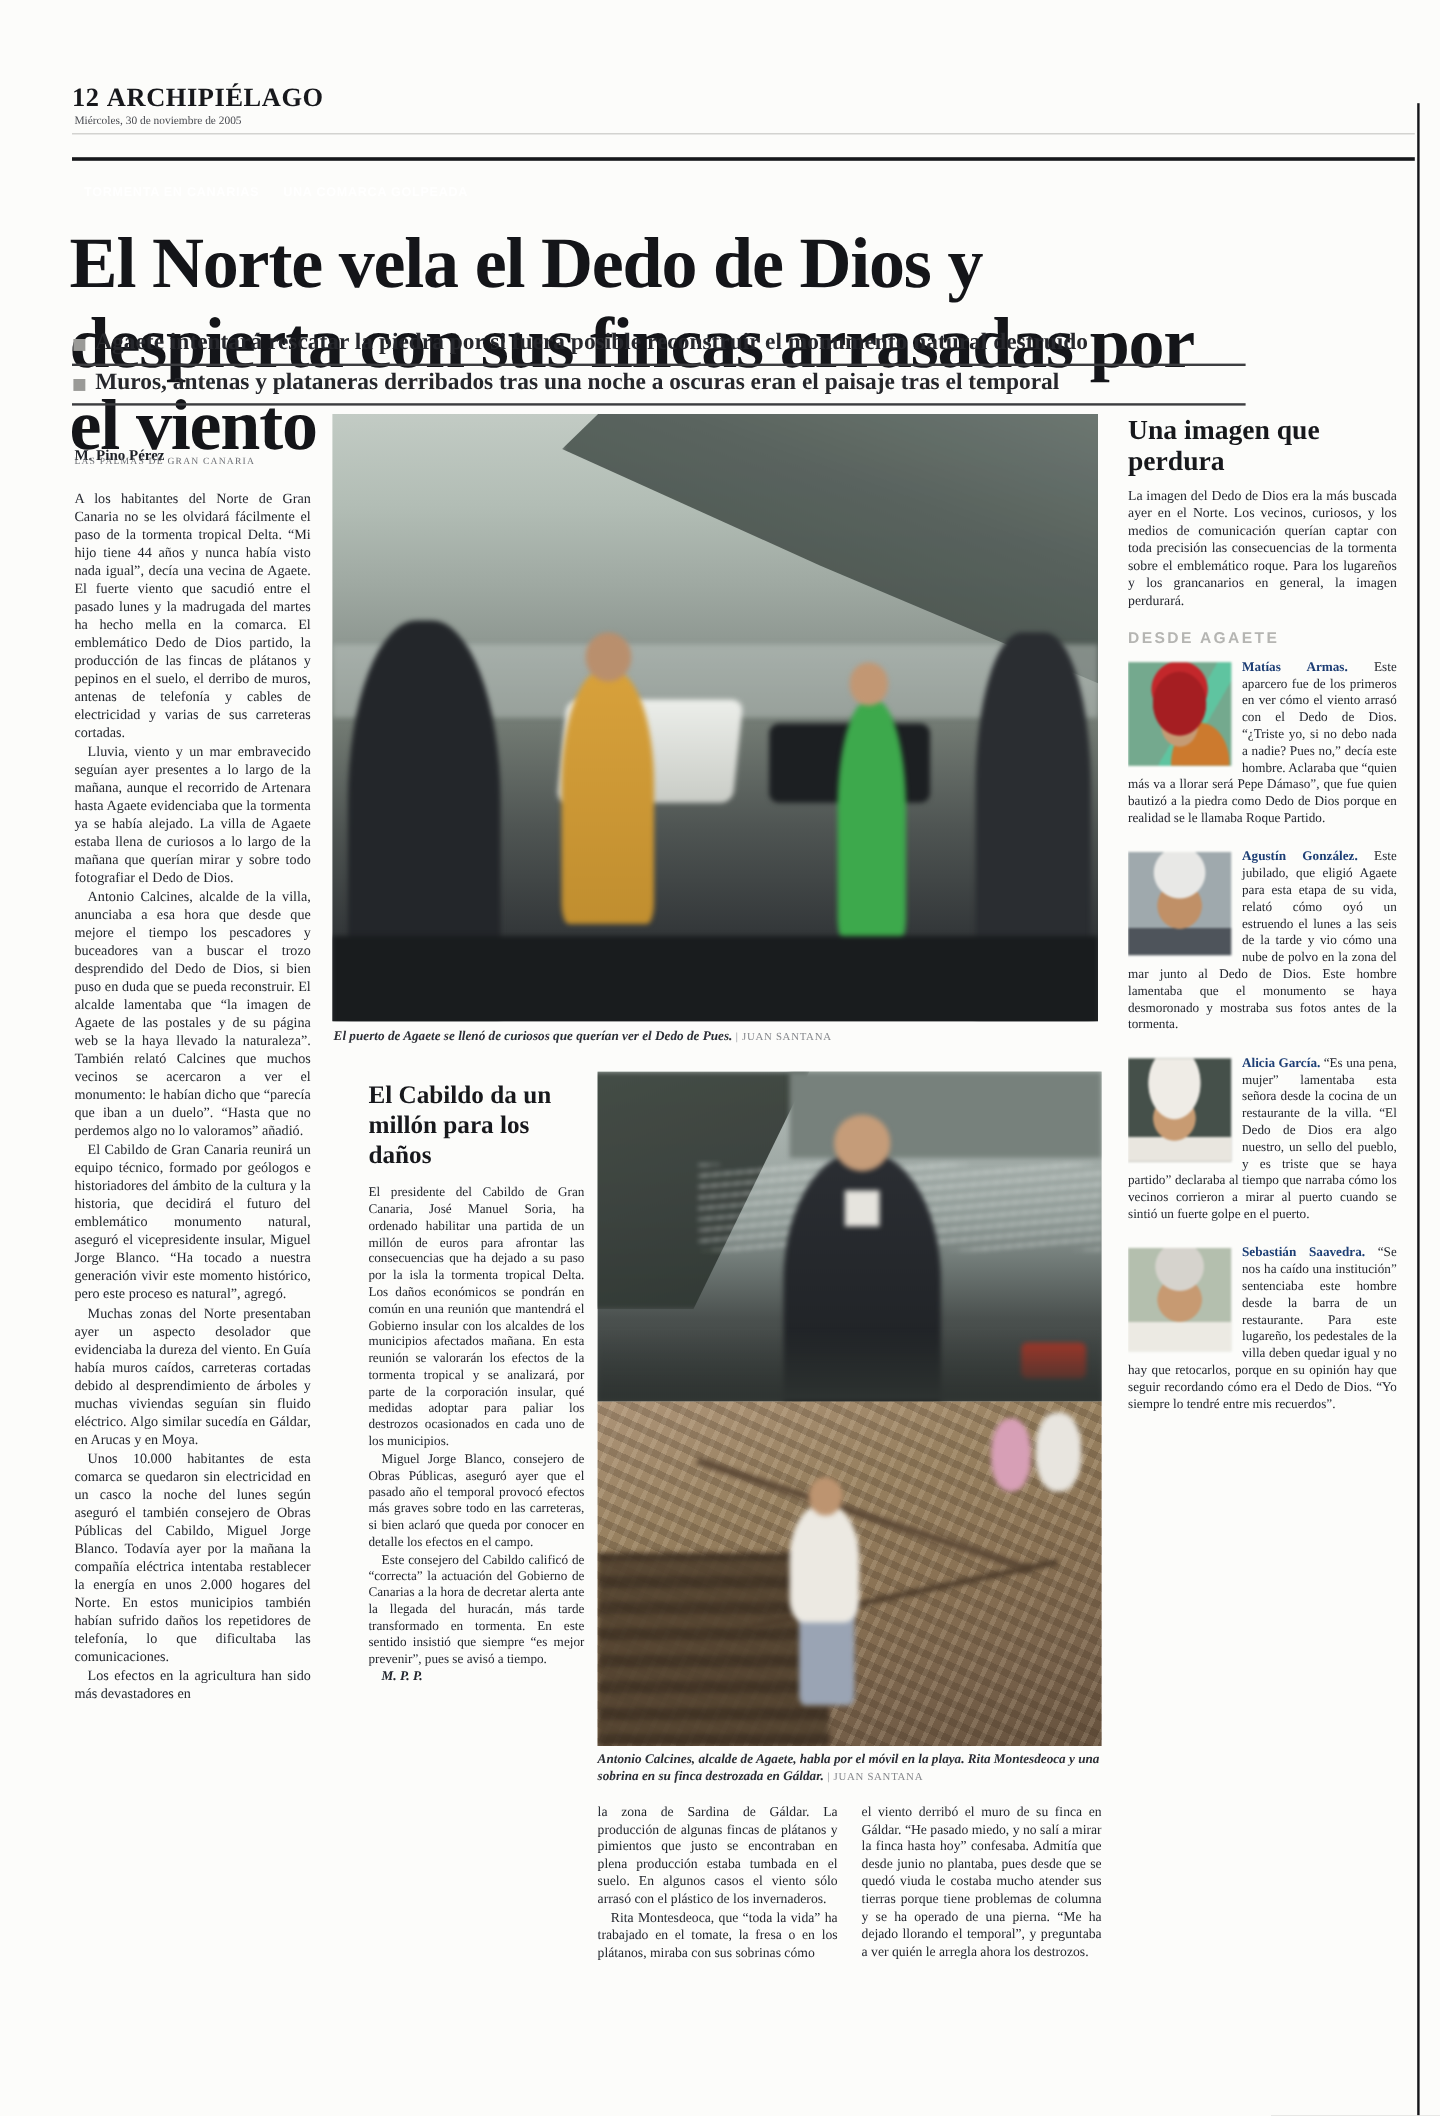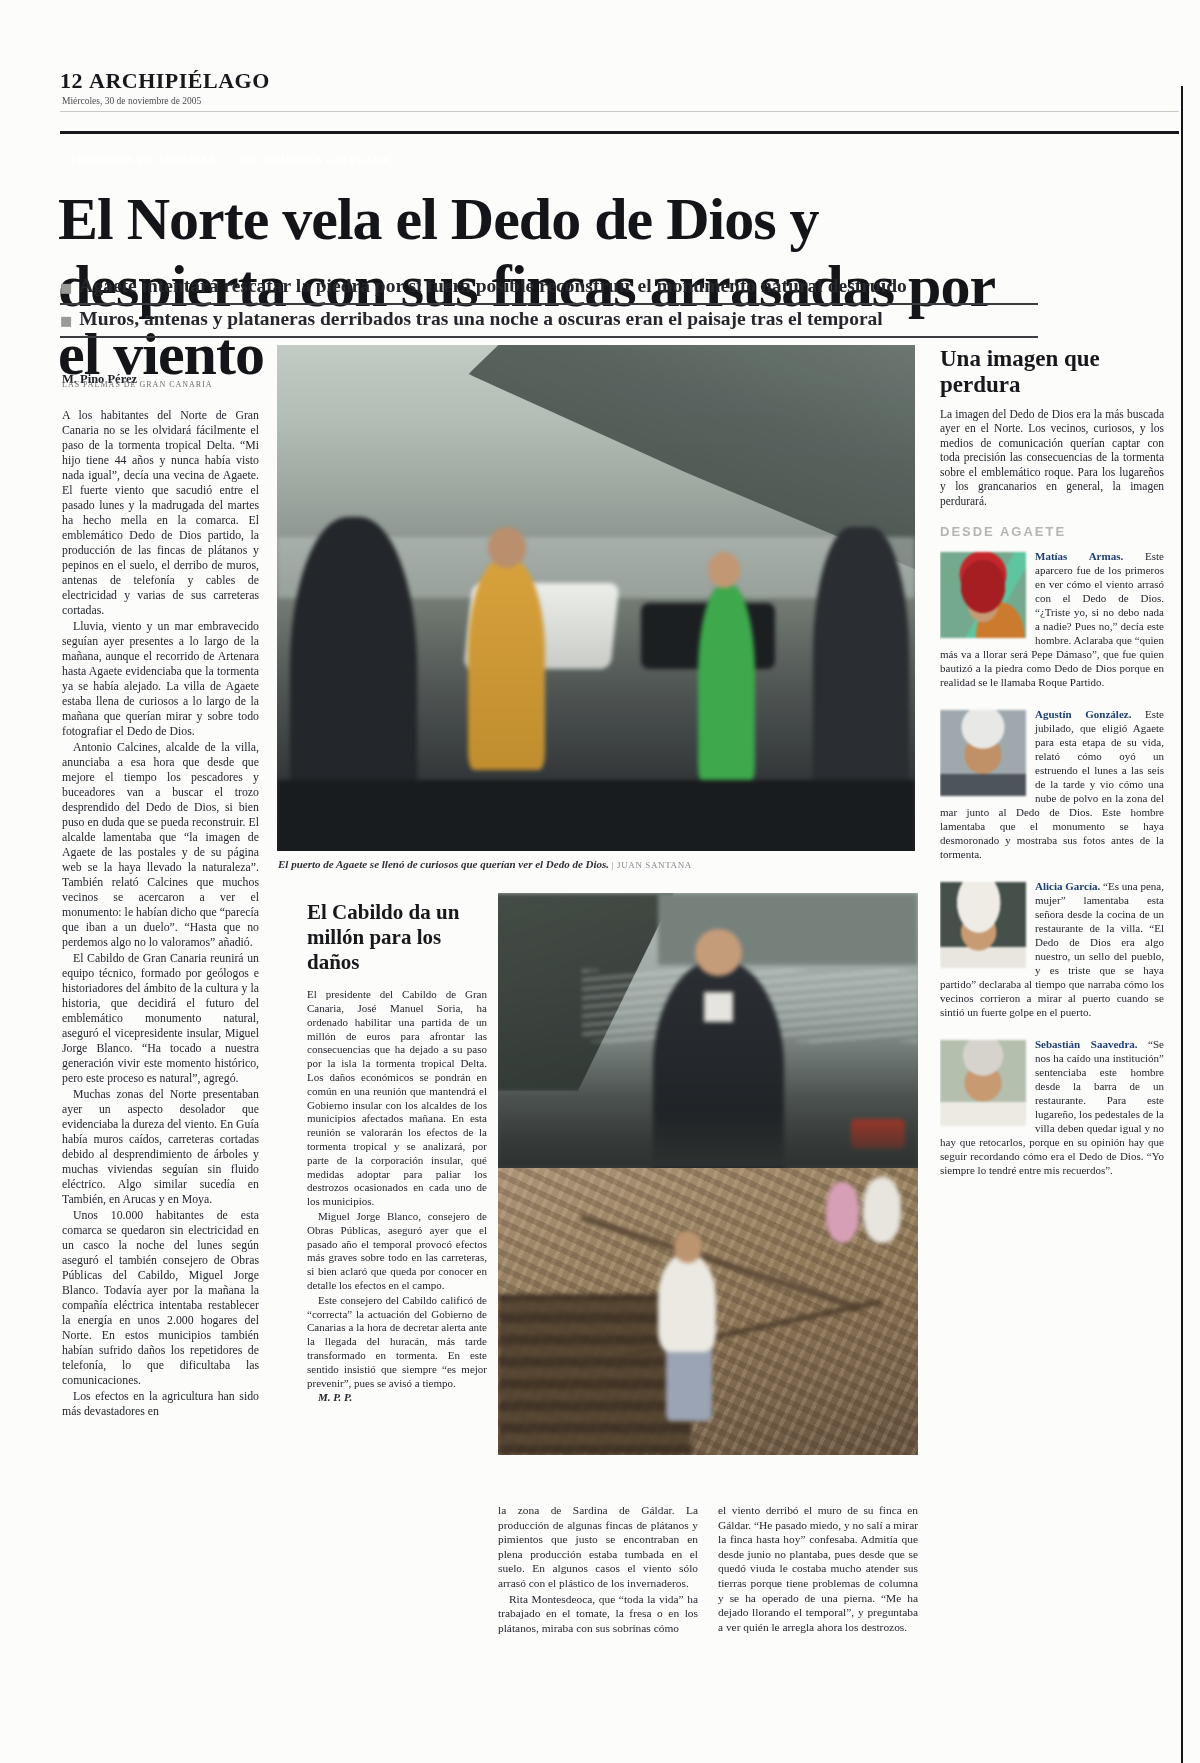--- a/index.html
+++ b/index.html
@@ -126,40 +126,40 @@
     </div>
   </div>
 
   <div class="byline">M. Pino Pérez</div>
   <div class="city">LAS PALMAS DE GRAN CANARIA</div>
   <div class="leftcol col">
     <p>A los habitantes del Norte de Gran Canaria no se les olvidará fácilmente el paso de la tormenta tropical Delta. “Mi hijo tiene 44 años y nunca había visto nada igual”, decía una vecina de Agaete. El fuerte viento que sacudió entre el pasado lunes y la madrugada del martes ha hecho mella en la comarca. El emblemático Dedo de Dios partido, la producción de las fincas de plátanos y pepinos en el suelo, el derribo de muros, antenas de telefonía y cables de electricidad y varias de sus carreteras cortadas.</p>
     <p>Lluvia, viento y un mar embravecido seguían ayer presentes a lo largo de la mañana, aunque el recorrido de Artenara hasta Agaete evidenciaba que la tormenta ya se había alejado. La villa de Agaete estaba llena de curiosos a lo largo de la mañana que querían mirar y sobre todo fotografiar el Dedo de Dios.</p>
     <p>Antonio Calcines, alcalde de la villa, anunciaba a esa hora que desde que mejore el tiempo los pescadores y buceadores van a buscar el trozo desprendido del Dedo de Dios, si bien puso en duda que se pueda reconstruir. El alcalde lamentaba que “la imagen de Agaete de las postales y de su página web se la haya llevado la naturaleza”. También relató Calcines que muchos vecinos se acercaron a ver el monumento: le habían dicho que “parecía que iban a un duelo”. “Hasta que no perdemos algo no lo valoramos” añadió.</p>
     <p>El Cabildo de Gran Canaria reunirá un equipo técnico, formado por geólogos e historiadores del ámbito de la cultura y la historia, que decidirá el futuro del emblemático monumento natural, aseguró el vicepresidente insular, Miguel Jorge Blanco. “Ha tocado a nuestra generación vivir este momento histórico, pero este proceso es natural”, agregó.</p>
-    <p>Muchas zonas del Norte presentaban ayer un aspecto desolador que evidenciaba la dureza del viento. En Guía había muros caídos, carreteras cortadas debido al desprendimiento de árboles y muchas viviendas seguían sin fluido eléctrico. Algo similar sucedía en También, en Arucas y en Moya.</p>
+    <p>Muchas zonas del Norte presentaban ayer un aspecto desolador que evidenciaba la dureza del viento. En Guía había muros caídos, carreteras cortadas debido al desprendimiento de árboles y muchas viviendas seguían sin fluido eléctrico. Algo similar sucedía en Gáldar, en Arucas y en Moya.</p>
     <p>Unos 10.000 habitantes de esta comarca se quedaron sin electricidad en un casco la noche del lunes según aseguró el también consejero de Obras Públicas del Cabildo, Miguel Jorge Blanco. Todavía ayer por la mañana la compañía eléctrica intentaba restablecer la energía en unos 2.000 hogares del Norte. En estos municipios también habían sufrido daños los repetidores de telefonía, lo que dificultaba las comunicaciones.</p>
     <p>Los efectos en la agricultura han sido más devastadores en</p>
   </div>
 
   <div class="photo" id="photo1">
     <div class="el" style="right:-5%;top:-8%;width:75%;height:55%;background:linear-gradient(200deg,#6d7873 0%,#525c57 40%,#3c4440 100%);clip-path:polygon(15% 0,100% 0,100% 100%,45% 60%,0 25%);opacity:.92;"></div>
     <div class="el" style="left:0;top:38%;width:100%;height:12%;background:rgba(195,205,200,.45);"></div>
     <div class="el" style="left:30%;top:47%;width:23%;height:17%;background:linear-gradient(180deg,#eceeea,#c9ccc6);border-radius:10px;transform:skewX(-6deg);"></div>
     <div class="el" style="left:57%;top:51%;width:21%;height:13%;background:#1c1f22;border-radius:8px;"></div>
     <div class="el" style="left:2%;top:34%;width:20%;height:66%;background:#23262a;border-radius:45% 45% 0 0;"></div>
     <div class="el" style="left:30%;top:42%;width:12%;height:42%;background:linear-gradient(180deg,#d8a13b,#c08e2f);border-radius:45% 45% 8% 8%;"></div>
     <div class="el" style="left:33%;top:36%;width:6%;height:8%;background:#b98f6d;border-radius:50%;"></div>
     <div class="el" style="left:66%;top:47%;width:9%;height:40%;background:#3da94c;border-radius:45% 45% 10% 10%;"></div>
     <div class="el" style="left:67.5%;top:41%;width:5%;height:7%;background:#c29773;border-radius:50%;"></div>
     <div class="el" style="left:84%;top:36%;width:15%;height:64%;background:#2a2d31;border-radius:40% 40% 0 0;"></div>
     <div class="el" style="left:0;bottom:-2%;width:100%;height:16%;background:#191c1e;"></div>
   </div>
   <div id="caption1" class="caption">
-    <span>El puerto de Agaete se llenó de curiosos que querían ver el Dedo de Dios.</span>
+    <span>El puerto de Agaete se llenó de curiosos que querían ver el Dedo de Pues.</span>
     <span class="credit">| JUAN SANTANA</span>
   </div>
 
   <div class="subarticle">
     <h2>El Cabildo da un millón para los daños</h2>
     <div class="body col">
       <p>El presidente del Cabildo de Gran Canaria, José Manuel Soria, ha ordenado habilitar una partida de un millón de euros para afrontar las consecuencias que ha dejado a su paso por la isla la tormenta tropical Delta. Los daños económicos se pondrán en común en una reunión que mantendrá el Gobierno insular con los alcaldes de los municipios afectados mañana. En esta reunión se valorarán los efectos de la tormenta tropical y se analizará, por parte de la corporación insular, qué medidas adoptar para paliar los destrozos ocasionados en cada uno de los municipios.</p>
       <p>Miguel Jorge Blanco, consejero de Obras Públicas, aseguró ayer que el pasado año el temporal provocó efectos más graves sobre todo en las carreteras, si bien aclaró que queda por conocer en detalle los efectos en el campo.</p>
       <p>Este consejero del Cabildo calificó de “correcta” la actuación del Gobierno de Canarias a la hora de decretar alerta ante la llegada del huracán, más tarde transformado en tormenta. En este sentido insistió que siempre “es mejor prevenir”, pues se avisó a tiempo.</p>
       <p class="signoff">M. P. P.</p>
@@ -180,20 +180,24 @@
   <div class="photo" id="photo3">
     <div class="el" style="left:0;bottom:0;width:46%;height:56%;background:repeating-linear-gradient(0deg,#3c2f22 0 10px,#52422f 10px 22px);opacity:.9;"></div>
     <div class="el" style="left:18%;top:32%;width:70%;height:6px;background:#5c4936;transform:rotate(18deg);"></div>
     <div class="el" style="left:30%;top:55%;width:62%;height:5px;background:#4e3d2c;transform:rotate(-12deg);"></div>
     <div class="el" style="left:40%;top:58%;width:11%;height:30%;background:#9aa4b4;border-radius:10%;"></div>
     <div class="el" style="left:38%;top:30%;width:14%;height:34%;background:#ece9e2;border-radius:45% 45% 20% 20%;"></div>
     <div class="el" style="left:42%;top:22%;width:6.5%;height:11%;background:#bd9470;border-radius:50%;"></div>
     <div class="el" style="right:14%;top:5%;width:8%;height:21%;background:#d79fb6;border-radius:45%;"></div>
     <div class="el" style="right:4%;top:3%;width:9%;height:23%;background:#e8e5df;border-radius:45%;"></div>
   </div>
+  <div id="caption3" class="caption">
+    <span>Antonio Calcines, alcalde de Agaete, habla por el móvil en la playa. Rita Montesdeoca y una sobrina en su finca destrozada en Gáldar.</span>
+    <span class="credit">| JUAN SANTANA</span>
+  </div>
 
   <div class="bottomcol col" id="bcolA">
     <p>la zona de Sardina de Gáldar. La producción de algunas fincas de plátanos y pimientos que justo se encontraban en plena producción estaba tumbada en el suelo. En algunos casos el viento sólo arrasó con el plástico de los invernaderos.</p>
     <p>Rita Montesdeoca, que “toda la vida” ha trabajado en el tomate, la fresa o en los plátanos, miraba con sus sobrinas cómo</p>
   </div>
   <div class="bottomcol col" id="bcolB">
     <p>el viento derribó el muro de su finca en Gáldar. “He pasado miedo, y no salí a mirar la finca hasta hoy” confesaba. Admitía que desde junio no plantaba, pues desde que se quedó viuda le costaba mucho atender sus tierras porque tiene problemas de columna y se ha operado de una pierna. “Me ha dejado llorando el temporal”, y preguntaba a ver quién le arregla ahora los destrozos.</p>
   </div>
 
   <div class="sidebar">

